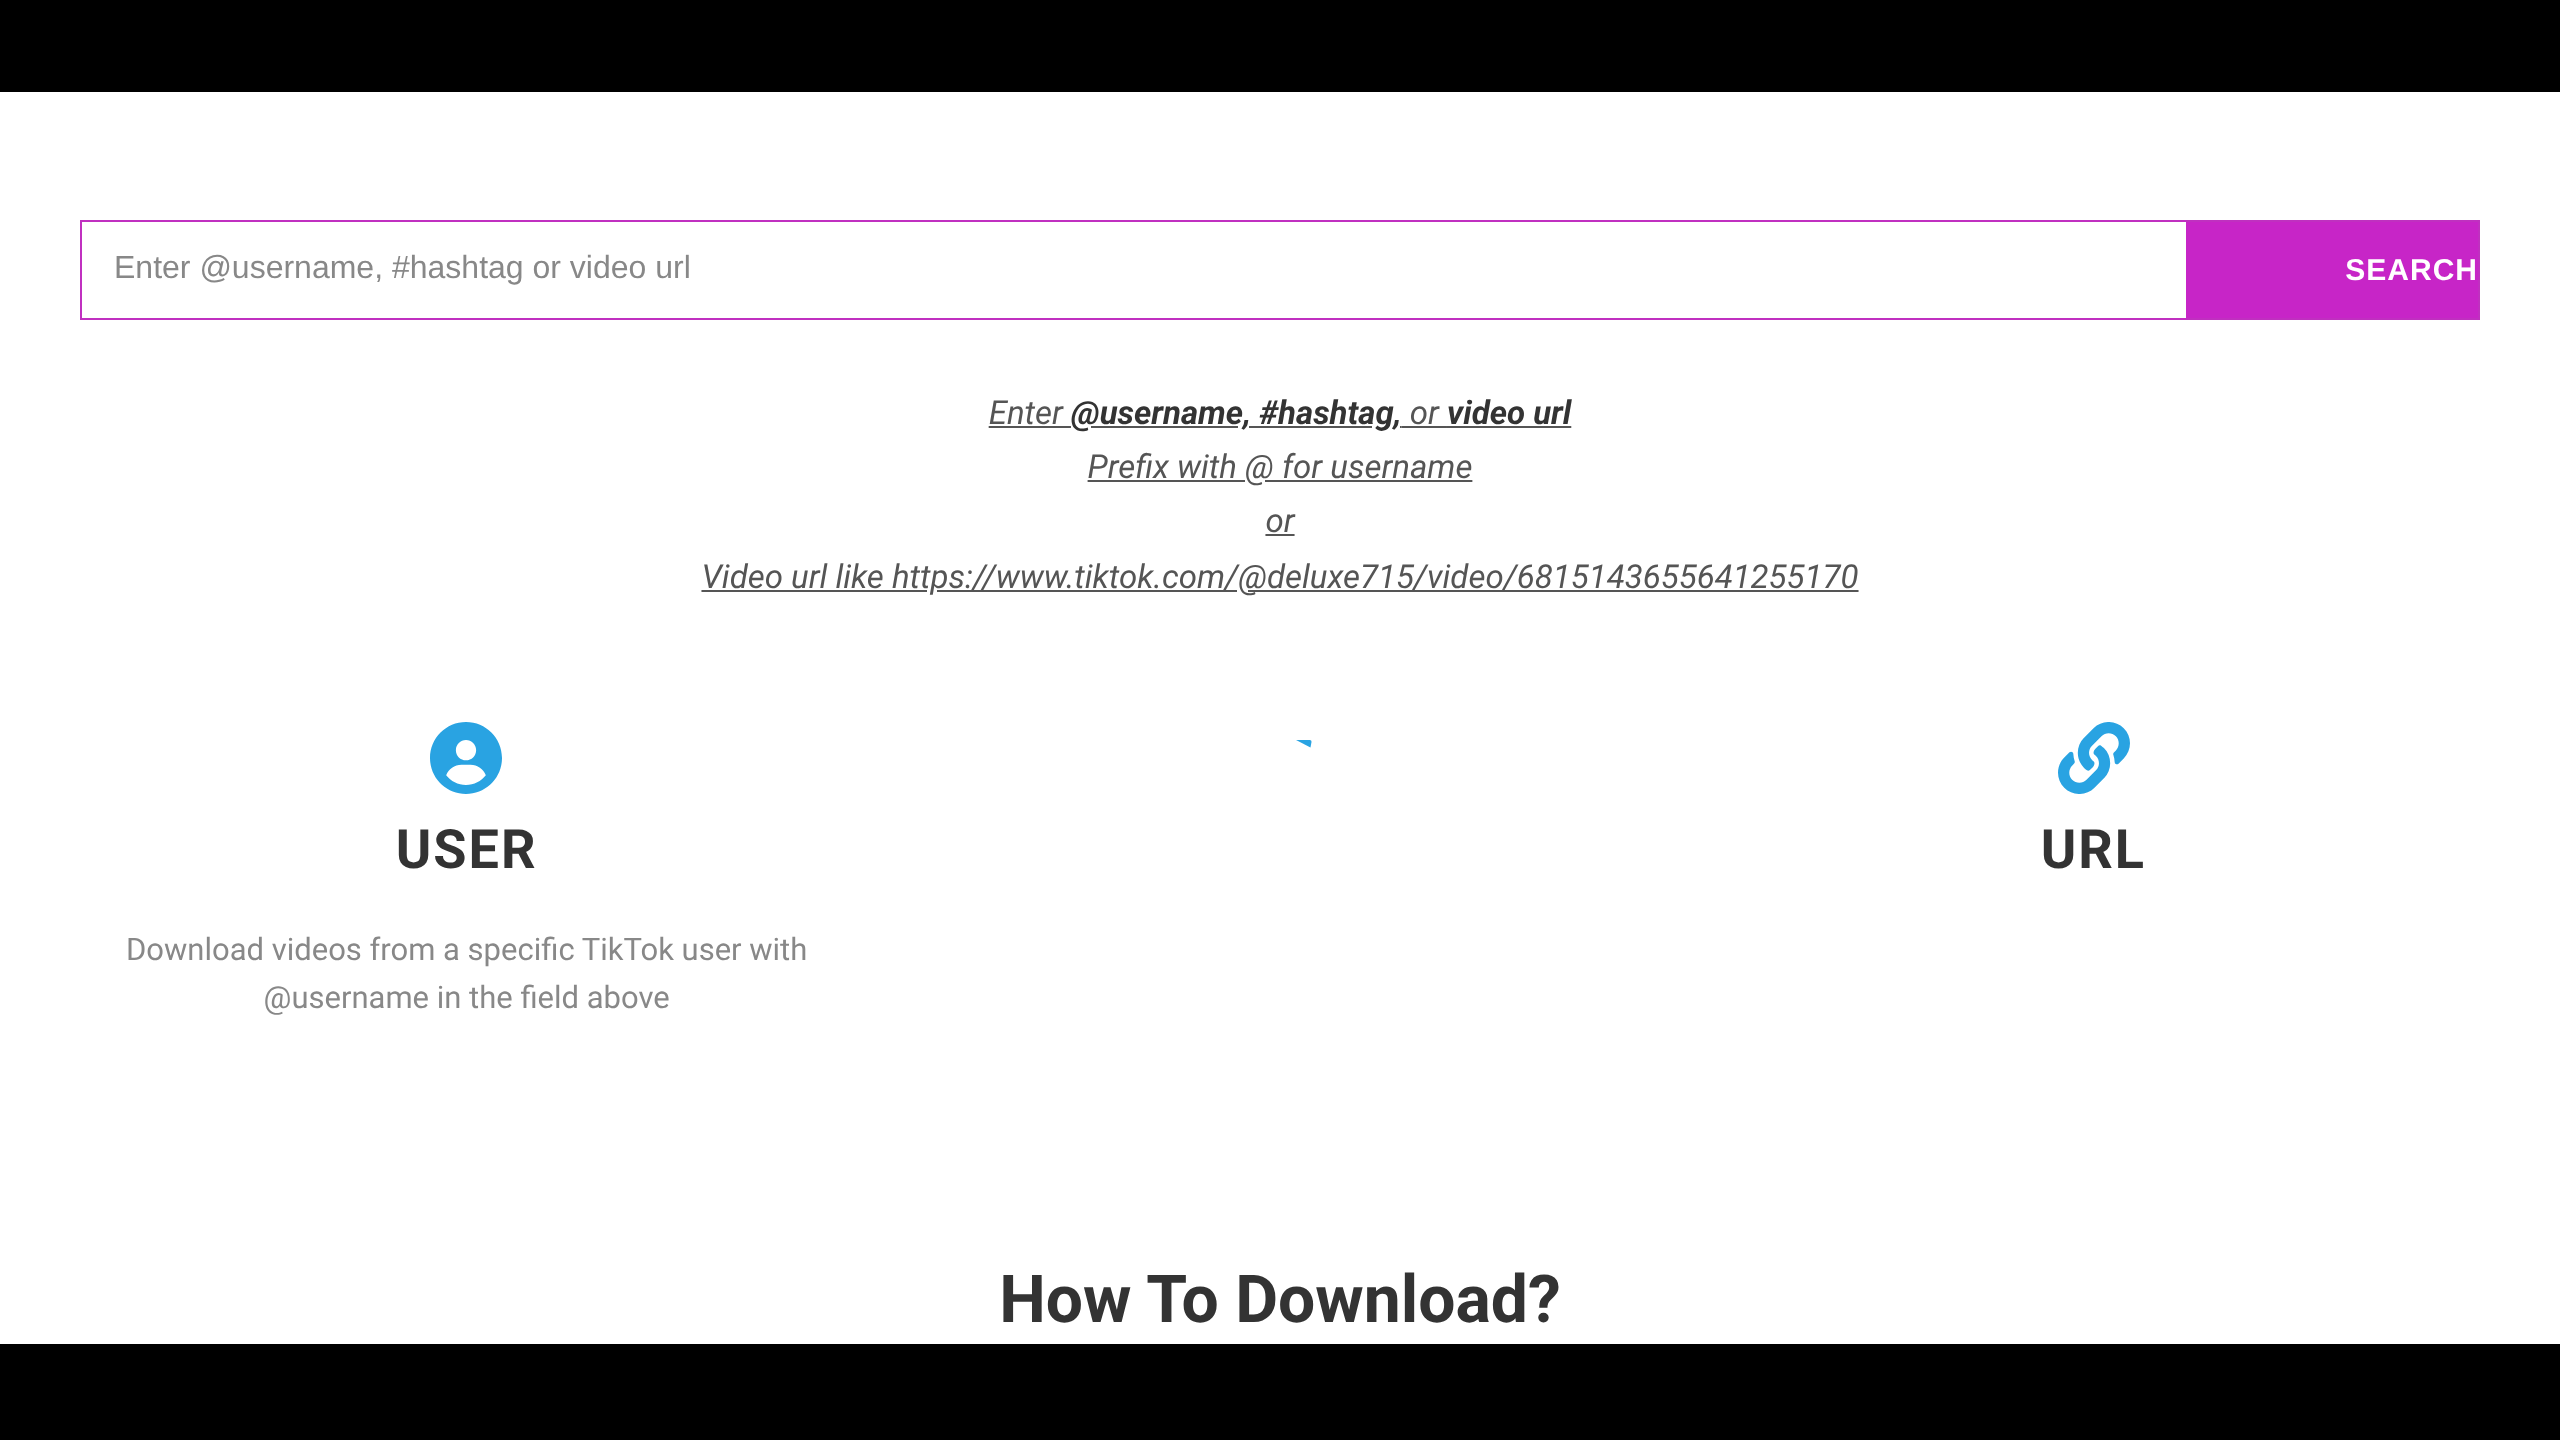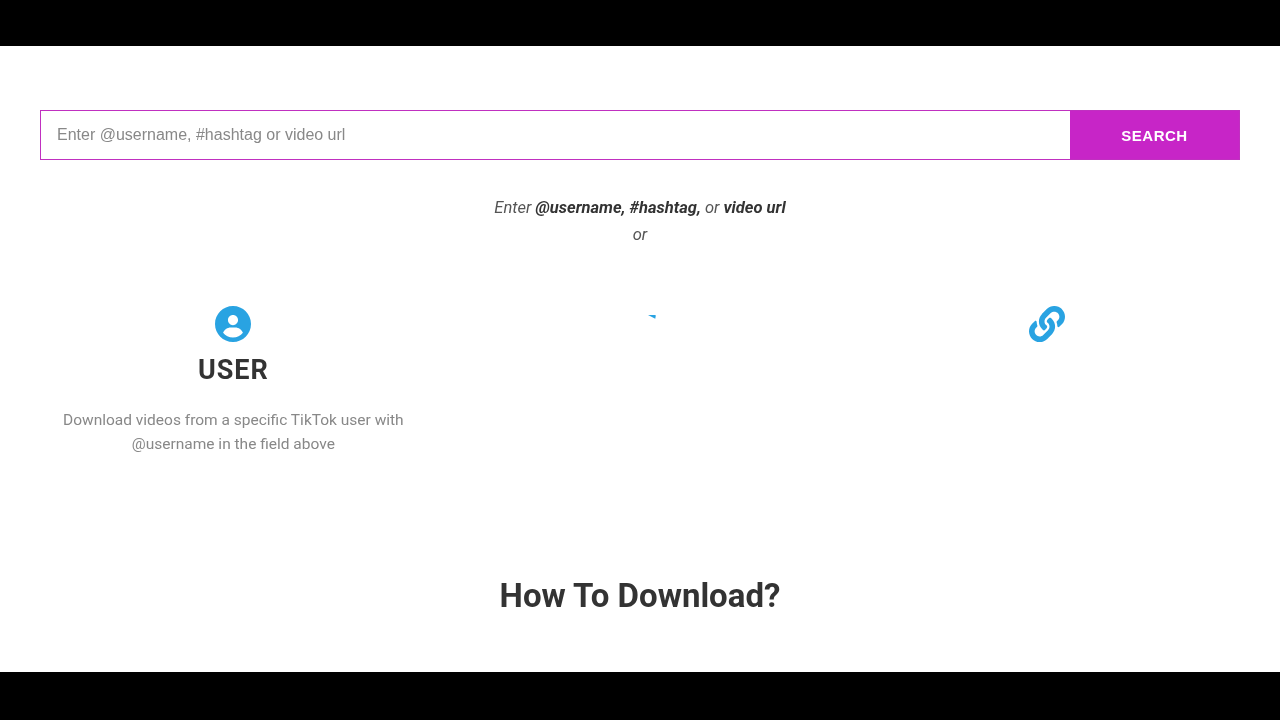--- a/index.html
+++ b/index.html
@@ -37,37 +37,39 @@
     outline: none;
     padding: 0 16px;
     font-size: 16px;
     color: #6d28d9;
     background: #fff;
   }
   .search-input::placeholder {
     color: #888;
   }
   .search-button {
-    width: 169px;
+    width: 146px;
     background: #c725c7;
     color: #fff;
     border: none;
     font-size: 15px;
     font-weight: 700;
     letter-spacing: 0.5px;
     cursor: pointer;
     text-transform: uppercase;
+    text-align: right;
   }
   .instructions {
     margin-top: 34px;
     text-align: center;
     font-style: italic;
     color: #555;
     font-size: 16.5px;
     line-height: 1.65;
+    text-decoration: underline;
   }
   .instructions .line1 b {
     font-weight: 700;
     color: #333;
   }
   .features {
     display: flex;
     margin-top: 56px;
     gap: 20px;
   }
@@ -120,21 +122,23 @@
 
   <div class="search-row">
     <input class="search-input" type="text" placeholder="Enter @username, #hashtag or video url" style="">
     <button class="search-button">SEARCH</button>
   </div>
 
   <div class="instructions">
     <div class="line1">
       <span>Enter </span><b>@username, #hashtag,</b><span> or </span><b>video url</b>
     </div>
+    <div>Prefix with @ for username</div>
     <div>or</div>
+    <div>Video url like https://www.tiktok.com/@deluxe715/video/6815143655641255170</div>
   </div>
 
   <div class="features">
 
     <div class="feature">
       <div class="feature-icon">
         <svg viewBox="0 0 512 512">
             <path d="M256 0C114.6 0 0 114.6 0 256s114.6 256 256 256 256-114.6 256-256S397.4 0 256 0zm0 128c39.8 0 72 32.2 72 72s-32.2 72-72 72-72-32.2-72-72 32.2-72 72-72zm0 320c-57.3 0-108.3-27.1-141-69.1 16.8-44.3 59.3-74.9 109-74.9h64c49.7 0 92.2 30.6 109 74.9-32.7 42-83.7 69.1-141 69.1z"></path>
           </svg>
       </div>
@@ -149,20 +153,21 @@
           </svg>
       </div>
     </div>
 
     <div class="feature">
       <div class="feature-icon">
         <svg viewBox="0 0 512 512">
             <path d="M326.6 185.4c59.7 59.8 58.9 155.7.4 214.6-.1.1-.2.2-.4.4l-67.2 67.2c-59.3 59.3-155.7 59.3-214.9 0-59.3-59.3-59.3-155.7 0-214.9l37.1-37.1c9.8-9.8 26.8-3.3 27.3 10.6.7 17.7 3.9 35.5 9.7 52.7 2 5.8.6 12.3-3.8 16.6l-13.1 13.1c-28 28-28.9 73.7-1.2 102 28 28.6 74 28.8 102.3.5l67.2-67.2c28.2-28.2 28.1-73.8 0-101.8-3.7-3.7-7.4-6.6-10.3-8.6-4.1-2.9-6.7-7.5-6.9-12.5-.4-10.6 3.3-21.5 11.7-29.8l21.1-21.1c5.5-5.5 14.2-6.2 20.6-1.7 7.3 5.2 14.2 11 20.4 17zM467.5 44.4c-59.3-59.3-155.7-59.3-214.9 0l-67.2 67.2c-.1.1-.3.3-.4.4-58.6 58.9-59.4 154.8.4 214.6 6.2 6.2 13.1 12.1 20.4 17.2 6.4 4.5 15.1 3.8 20.6-1.7l21.1-21.1c8.4-8.4 12.1-19.2 11.7-29.8-.2-5.1-2.8-9.7-6.9-12.5-2.9-2-6.6-4.9-10.3-8.6-28.1-28.1-28.2-73.6 0-101.8l67.2-67.2c28.3-28.3 74.3-28.1 102.3.5 27.7 28.3 26.8 74-1.2 102l-13.1 13.1c-4.4 4.4-5.8 10.8-3.8 16.6 5.8 17.1 9 34.9 9.7 52.7.5 13.9 17.5 20.4 27.3 10.6l37.1-37.1c59.3-59.3 59.3-155.8 0-215z"></path>
           </svg>
       </div>
+      <div class="feature-title">URL</div>
     </div>
 
   </div>
 
   <div class="howto">How To Download?</div>
 
 </div>
 
 <div class="black-bar-bottom"></div>
 

